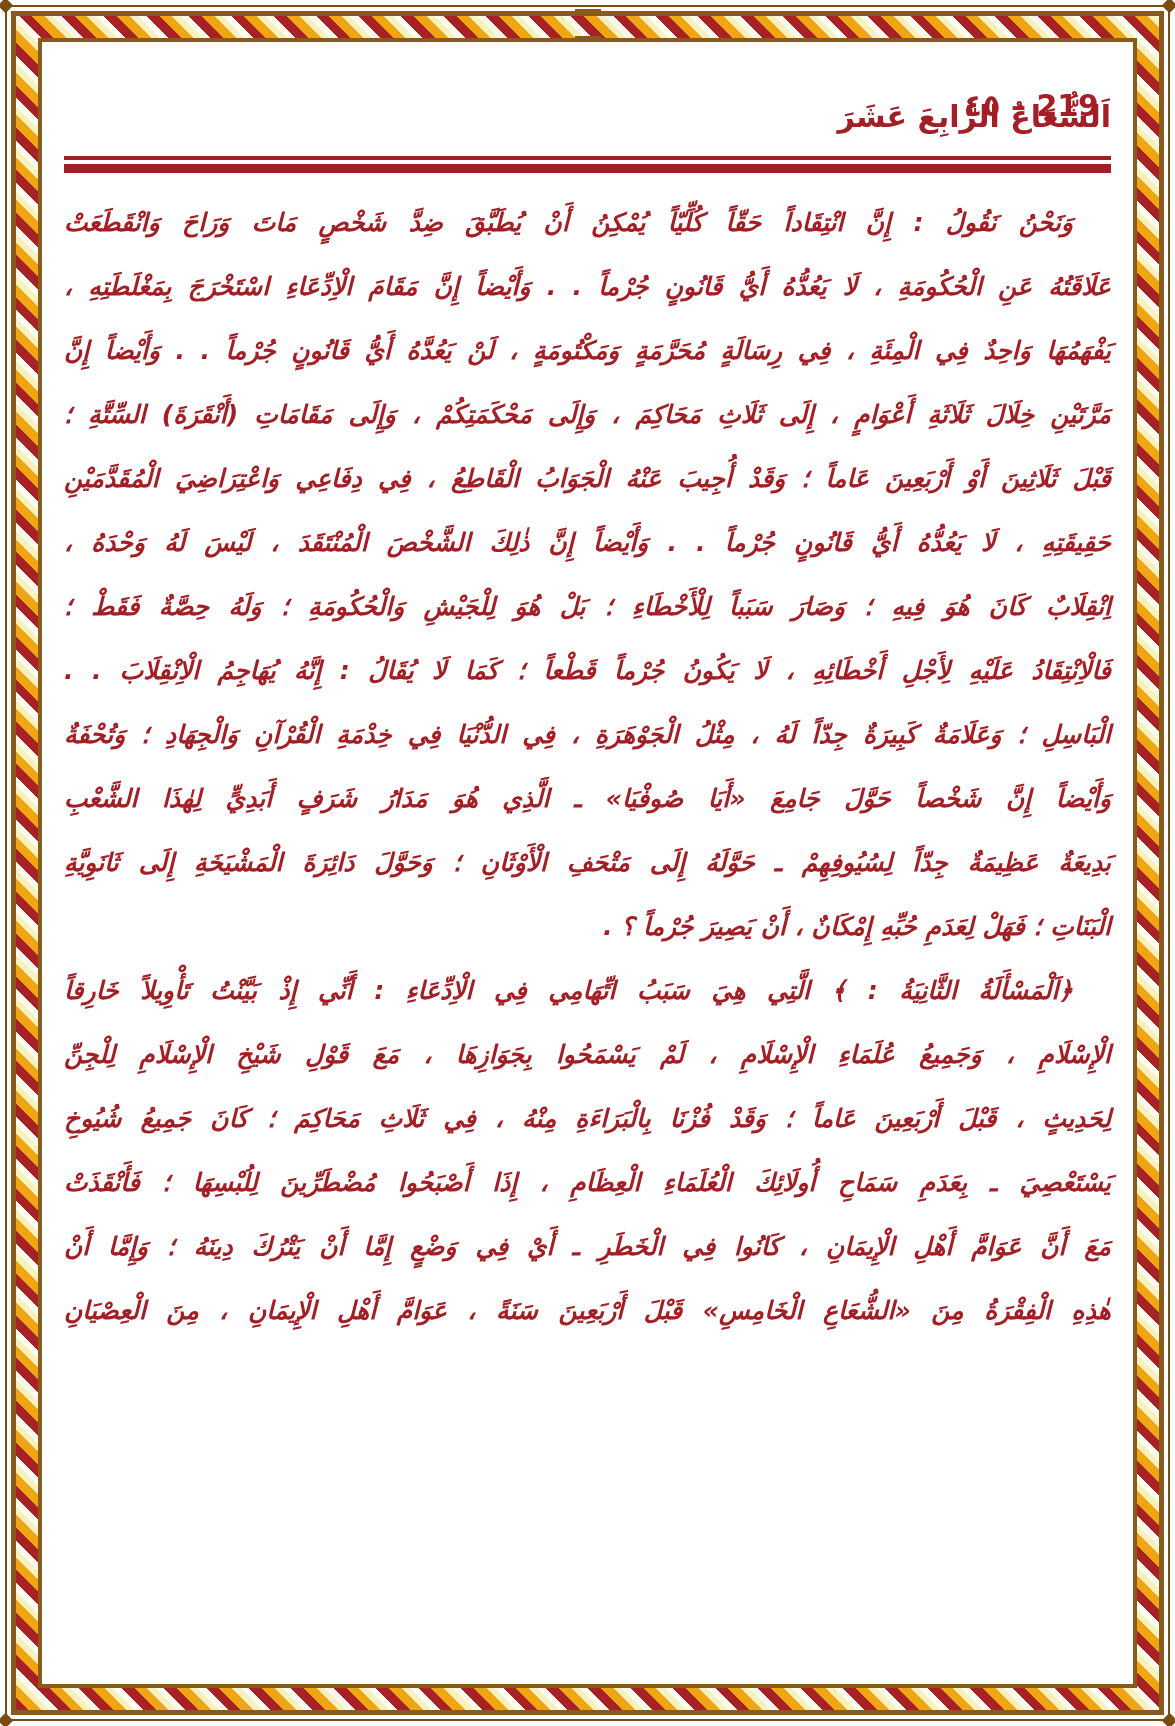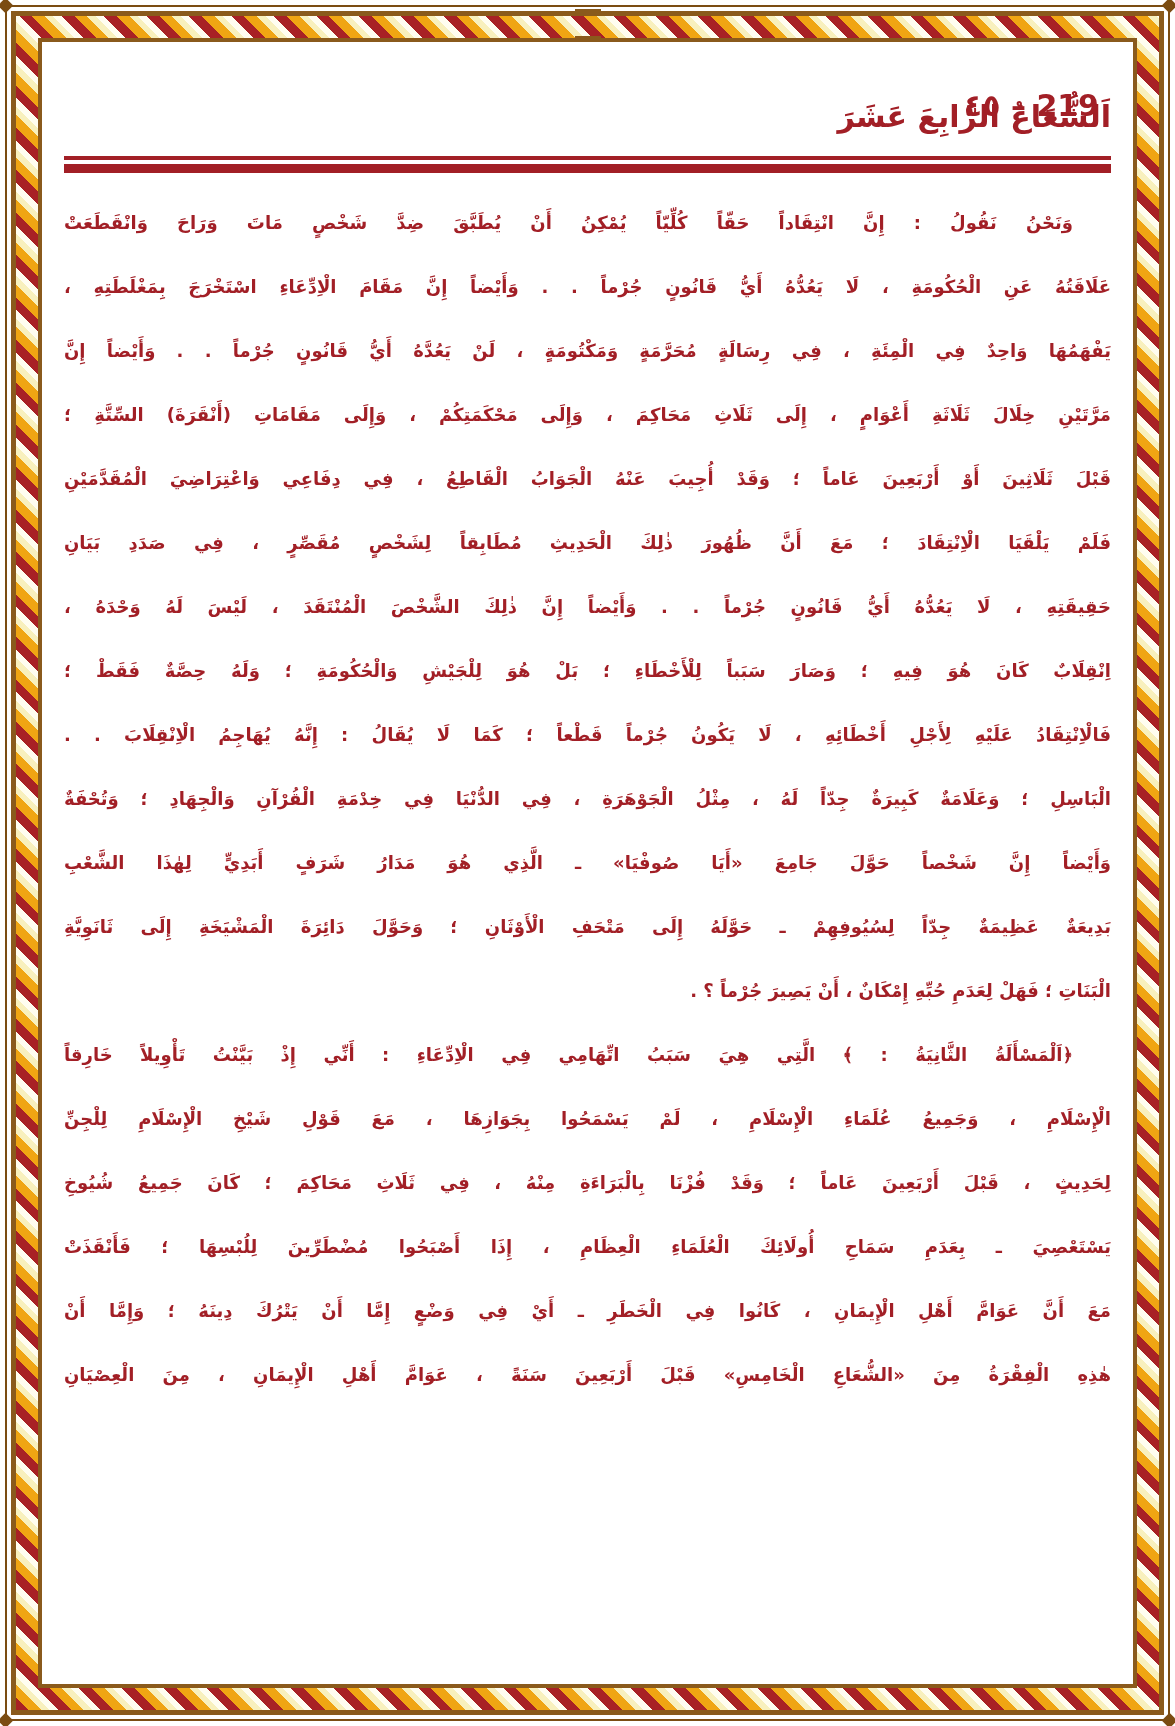--- a/index.html
+++ b/index.html
@@ -40,21 +40,21 @@
   .header { position:relative; height:58px; margin-top:10px; }
   .page-number {
     position:absolute; right:12px; top:0;
     font-size:30px; letter-spacing:2px;
   }
   .page-title { font-size:30px; line-height:58px; }
   .header-rule {
     height:17px; margin-top:10px; width:100%;
     background:linear-gradient(#a21f26 0 4px, #ffffff 4px 8px, #a21f26 8px 17px);
   }
-  .body-text { margin-top:18px; font-size:18px; }
+  .body-text { margin-top:18px; font-size:25px;font-style:italic; }
   .line {
     line-height:64px;
     text-align:justify; text-align-last:justify;
     white-space:nowrap;
   }
   .line-end { text-align-last:right; }
   .line-indent { text-indent:38px; }
 </style>
 </head>
 <body>
@@ -80,21 +80,20 @@
 
             <div class="header-rule"></div>
 
             <div class="body-text">
                 <div>
                   <div class="line line-indent">وَنَحْنُ نَقُولُ : إِنَّ انْتِقَاداً حَقّاً كُلِّيّاً يُمْكِنُ أَنْ يُطَبَّقَ ضِدَّ شَخْصٍ مَاتَ وَرَاحَ وَانْقَطَعَتْ</div>
                   <div class="line">عَلَاقَتُهُ عَنِ الْحُكُومَةِ ، لَا يَعُدُّهُ أَيُّ قَانُونٍ جُرْماً . . وَأَيْضاً إِنَّ مَقَامَ الْاِدِّعَاءِ اسْتَخْرَجَ بِمَغْلَطَتِهِ ،</div>
                   <div class="line">يَفْهَمُهَا وَاحِدٌ فِي الْمِئَةِ ، فِي رِسَالَةٍ مُحَرَّمَةٍ وَمَكْتُومَةٍ ، لَنْ يَعُدَّهُ أَيُّ قَانُونٍ جُرْماً . . وَأَيْضاً إِنَّ</div>
                   <div class="line">مَرَّتَيْنِ خِلَالَ ثَلَاثَةِ أَعْوَامٍ ، إِلَى ثَلَاثِ مَحَاكِمَ ، وَإِلَى مَحْكَمَتِكُمْ ، وَإِلَى مَقَامَاتِ (أَنْقَرَةَ) السِّتَّةِ ؛</div>
                   <div class="line">قَبْلَ ثَلَاثِينَ أَوْ أَرْبَعِينَ عَاماً ؛ وَقَدْ أُجِيبَ عَنْهُ الْجَوَابُ الْقَاطِعُ ، فِي دِفَاعِي وَاعْتِرَاضِيَ الْمُقَدَّمَيْنِ</div>
-                  <div class="line">فَلَمْ يَلْقَيَا الْاِنْتِقَادَ ؛ مَعَ أَنَّ ظُهُورَ ذٰلِكَ الْحَدِيثِ مُطَابِقاً لِشَخْصٍ مُقَصِّرٍ ، فِي صَدَدِ بَيَانِ</div>
                   <div class="line">حَقِيقَتِهِ ، لَا يَعُدُّهُ أَيُّ قَانُونٍ جُرْماً . . وَأَيْضاً إِنَّ ذٰلِكَ الشَّخْصَ الْمُنْتَقَدَ ، لَيْسَ لَهُ وَحْدَهُ ،</div>
                   <div class="line">اِنْقِلَابٌ كَانَ هُوَ فِيهِ ؛ وَصَارَ سَبَباً لِلْأَخْطَاءِ ؛ بَلْ هُوَ لِلْجَيْشِ وَالْحُكُومَةِ ؛ وَلَهُ حِصَّةٌ فَقَطْ ؛</div>
                   <div class="line">فَالْاِنْتِقَادُ عَلَيْهِ لِأَجْلِ أَخْطَائِهِ ، لَا يَكُونُ جُرْماً قَطْعاً ؛ كَمَا لَا يُقَالُ : إِنَّهُ يُهَاجِمُ الْاِنْقِلَابَ . .</div>
                   <div class="line">الْبَاسِلِ ؛ وَعَلَامَةٌ كَبِيرَةٌ جِدّاً لَهُ ، مِثْلُ الْجَوْهَرَةِ ، فِي الدُّنْيَا فِي خِدْمَةِ الْقُرْآنِ وَالْجِهَادِ ؛ وَتُحْفَةٌ</div>
                   <div class="line">وَأَيْضاً إِنَّ شَخْصاً حَوَّلَ جَامِعَ «أَيَا صُوفْيَا» ـ الَّذِي هُوَ مَدَارُ شَرَفٍ أَبَدِيٍّ لِهٰذَا الشَّعْبِ</div>
                   <div class="line">بَدِيعَةٌ عَظِيمَةٌ جِدّاً لِسُيُوفِهِمْ ـ حَوَّلَهُ إِلَى مَتْحَفِ الْأَوْثَانِ ؛ وَحَوَّلَ دَائِرَةَ الْمَشْيَخَةِ إِلَى ثَانَوِيَّةِ</div>
                   <div class="line line-end">الْبَنَاتِ ؛ فَهَلْ لِعَدَمِ حُبِّهِ إِمْكَانٌ ، أَنْ يَصِيرَ جُرْماً ؟ .</div>
                 </div>
                 <div>
                   <div class="line line-indent">﴿اَلْمَسْأَلَةُ الثَّانِيَةُ : ﴾ الَّتِي هِيَ سَبَبُ اتِّهَامِي فِي الْاِدِّعَاءِ : أَنِّي إِذْ بَيَّنْتُ تَأْوِيلاً خَارِقاً</div>

